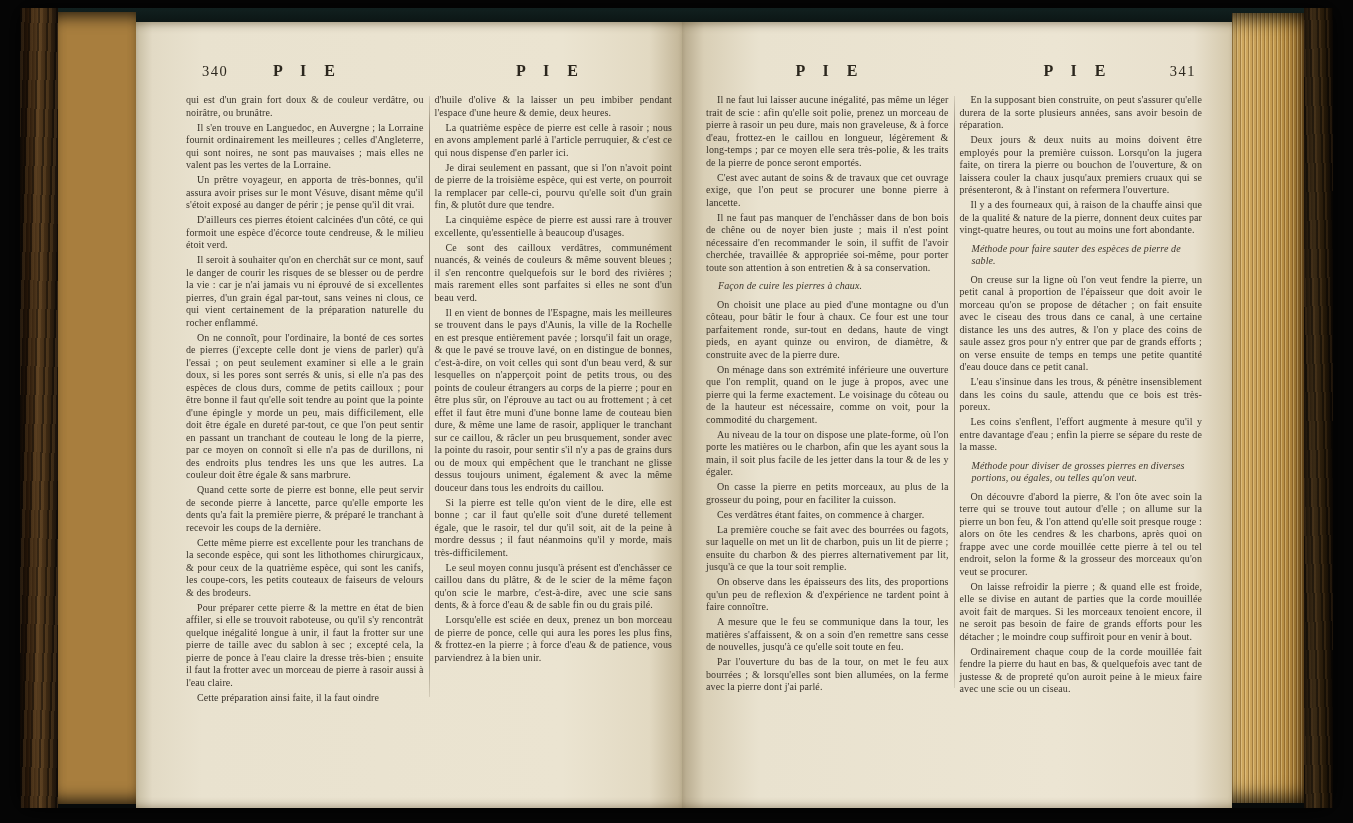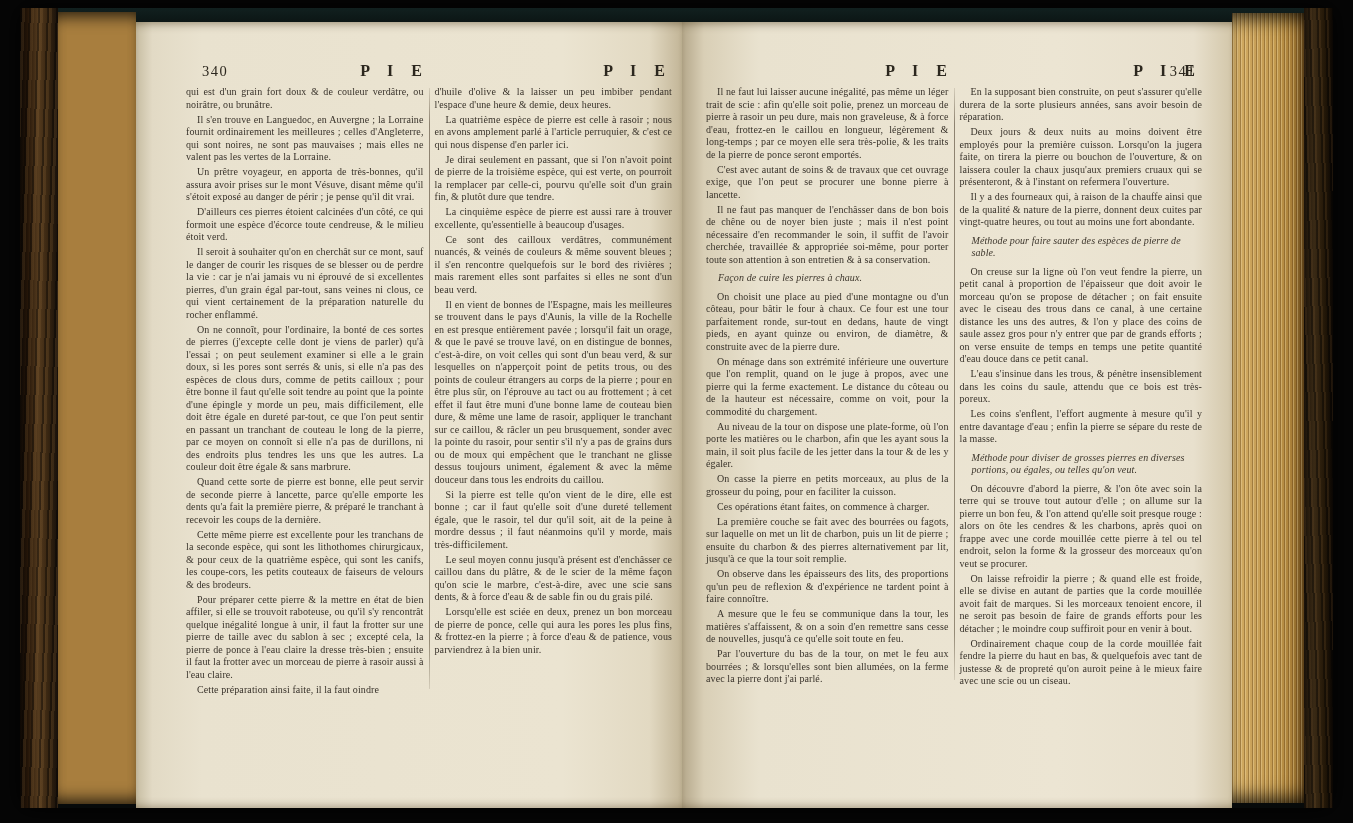--- a/index.html
+++ b/index.html
@@ -64,23 +64,23 @@
   }
   .page-right {
     width: 550px;
     background: linear-gradient(90deg, #b4a78a 0%, #d9cfb6 4%, #e9e2cf 14%, #ece5d3 68%, #e8e0cd 93%, #d3c7aa 100%);
     box-shadow: inset 0 8px 10px -7px rgba(70,52,22,0.55), inset 0 -8px 10px -7px rgba(70,52,22,0.45);
   }
 
   .page-inner-left  { padding: 40px 10px 0 50px; }
   .page-inner-right { padding: 40px 30px 0 24px; }
 
-  .page-head { position: relative; display: flex; height: 24px; margin-bottom: 0; }
+  .page-head { position: relative; display: flex; height: 24px; margin-bottom: 8px; }
   .running-head {
-    flex: 1; text-align: right;
+    flex: 1; text-align: center;
     font-size: 16px; font-weight: bold; letter-spacing: 7px;
     color: #2c271e;
   }
   .pagenum {
     position: absolute; top: 1px;
     font-size: 14.5px; letter-spacing: 1.5px; color: #2c271e;
   }
   .page-left  .pagenum { left: 16px; }
   .page-right .pagenum { right: 6px; }
 
@@ -155,24 +155,24 @@
           <span class="running-head">P I E</span>
           <span class="pagenum">341</span>
         </div>
         <div class="cols">
           <div class="col">
               <p class="p">Il ne faut lui laisser aucune inégalité, pas même un léger trait de scie : afin qu'elle soit polie, prenez un morceau de pierre à rasoir un peu dure, mais non graveleuse, &amp; à force d'eau, frottez-en le caillou en longueur, légèrement &amp; long-temps ; par ce moyen elle sera très-polie, &amp; les traits de la pierre de ponce seront emportés.</p>
               <p class="p">C'est avec autant de soins &amp; de travaux que cet ouvrage exige, que l'on peut se procurer une bonne pierre à lancette.</p>
               <p class="p">Il ne faut pas manquer de l'enchâsser dans de bon bois de chêne ou de noyer bien juste ; mais il n'est point nécessaire d'en recommander le soin, il suffit de l'avoir cherchée, travaillée &amp; appropriée soi-même, pour porter toute son attention à son entretien &amp; à sa conservation.</p>
               <p class="h">Façon de cuire les pierres à chaux.</p>
               <p class="p">On choisit une place au pied d'une montagne ou d'un côteau, pour bâtir le four à chaux. Ce four est une tour parfaitement ronde, sur-tout en dedans, haute de vingt pieds, en ayant quinze ou environ, de diamètre, &amp; construite avec de la pierre dure.</p>
-              <p class="p">On ménage dans son extrémité inférieure une ouverture que l'on remplit, quand on le juge à propos, avec une pierre qui la ferme exactement. Le distance du côteau ou de la hauteur est nécessaire, comme on voit, pour la commodité du chargement.</p>
+              <p class="p">On ménage dans son extrémité inférieure une ouverture que l'on remplit, quand on le juge à propos, avec une pierre qui la ferme exactement. Le voisinage du côteau ou de la hauteur est nécessaire, comme on voit, pour la commodité du chargement.</p>
               <p class="p">Au niveau de la tour on dispose une plate-forme, où l'on porte les matières ou le charbon, afin que les ayant sous la main, il soit plus facile de les jetter dans la tour &amp; de les y égaler.</p>
               <p class="p">On casse la pierre en petits morceaux, au plus de la grosseur du poing, pour en faciliter la cuisson.</p>
-              <p class="p">Ces opérations étant faites, on commence à charger.</p>
+              <p class="p">Ces verdâtres étant faites, on commence à charger.</p>
               <p class="p">La première couche se fait avec des bourrées ou fagots, sur laquelle on met un lit de charbon, puis un lit de pierre ; ensuite du charbon &amp; des pierres alternativement par lit, jusqu'à ce que la tour soit remplie.</p>
               <p class="p">On observe dans les épaisseurs des lits, des proportions qu'un peu de reflexion &amp; d'expérience ne tardent point à faire connoître.</p>
               <p class="p">A mesure que le feu se communique dans la tour, les matières s'affaissent, &amp; on a soin d'en remettre sans cesse de nouvelles, jusqu'à ce qu'elle soit toute en feu.</p>
               <p class="p">Par l'ouverture du bas de la tour, on met le feu aux bourrées ; &amp; lorsqu'elles sont bien allumées, on la ferme avec la pierre dont j'ai parlé.</p>
             </div>
           <div class="colrule"></div>
           <div class="col">
               <p class="p">En la supposant bien construite, on peut s'assurer qu'elle durera de la sorte plusieurs années, sans avoir besoin de réparation.</p>
               <p class="p">Deux jours &amp; deux nuits au moins doivent être employés pour la première cuisson. Lorsqu'on la jugera faite, on tirera la pierre ou bouchon de l'ouverture, &amp; on laissera couler la chaux jusqu'aux premiers cruaux qui se présenteront, &amp; à l'instant on refermera l'ouverture.</p>
               <p class="p">Il y a des fourneaux qui, à raison de la chauffe ainsi que de la qualité &amp; nature de la pierre, donnent deux cuites par vingt-quatre heures, ou tout au moins une fort abondante.</p>

